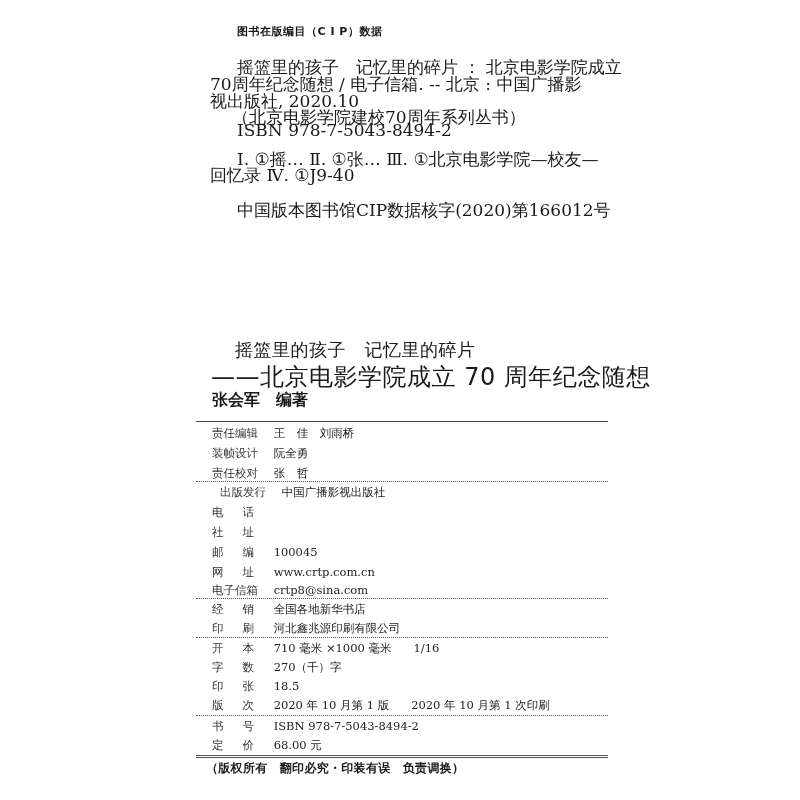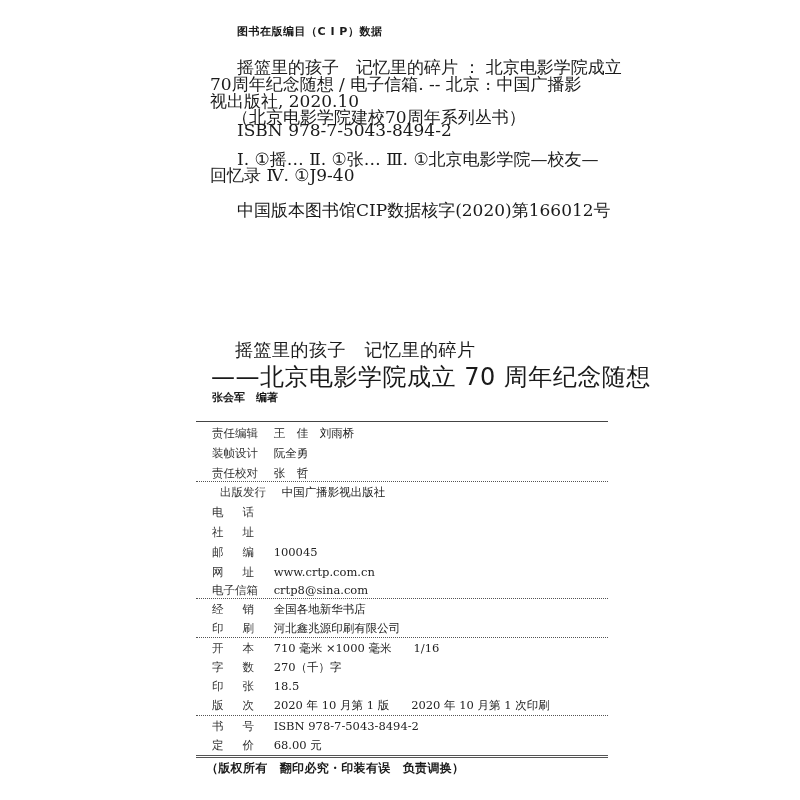--- a/index.html
+++ b/index.html
@@ -13,21 +13,21 @@
 
   
   #cip-heading { left: 237px; top: 24px; font-size: 11px; font-weight: bold; letter-spacing: 0.5px; }
   .cip-line { position: absolute; left: 210px; font-size: 17px; white-space: nowrap; line-height: 16px; }
   .cip-indent { left: 237px; }
   .cip-indent2 { left: 232px; }
 
   
   #title-line1 { left: 211px; top: 338px; font-size: 18px; letter-spacing: 0.5px; margin-left: 24px; }
   #title-line2 { left: 211px; top: 361px; font-size: 24px; letter-spacing: 0.5px; }
-  #author { left: 212px; top: 390px; font-size: 11px; font-weight: bold; }
+  #author { left: 212px; top: 390px; font-size: 16px; font-weight: bold; }
 
   
   .rule-solid { position: absolute; left: 196px; width: 412px; height: 0; border-top: 1.5px solid #444; }
   .rule-dotted { position: absolute; left: 196px; width: 412px; height: 0; border-top: 1.5px dotted #555; }
   .rule-double { position: absolute; left: 196px; width: 412px; height: 1px; border-top: 1px solid #555; border-bottom: 1px solid #555; }
 
   .row { position: absolute; left: 212px; height: 20px; font-size: 11.5px; line-height: 20px; white-space: nowrap; }
   .row .label { display: inline-block; width: 58px; color: #333; }
   .row .label.spread { display: inline-flex; justify-content: space-between; width: 42px; margin-right: 16px; }
   .row .value { display: inline-block; color: #222; }

